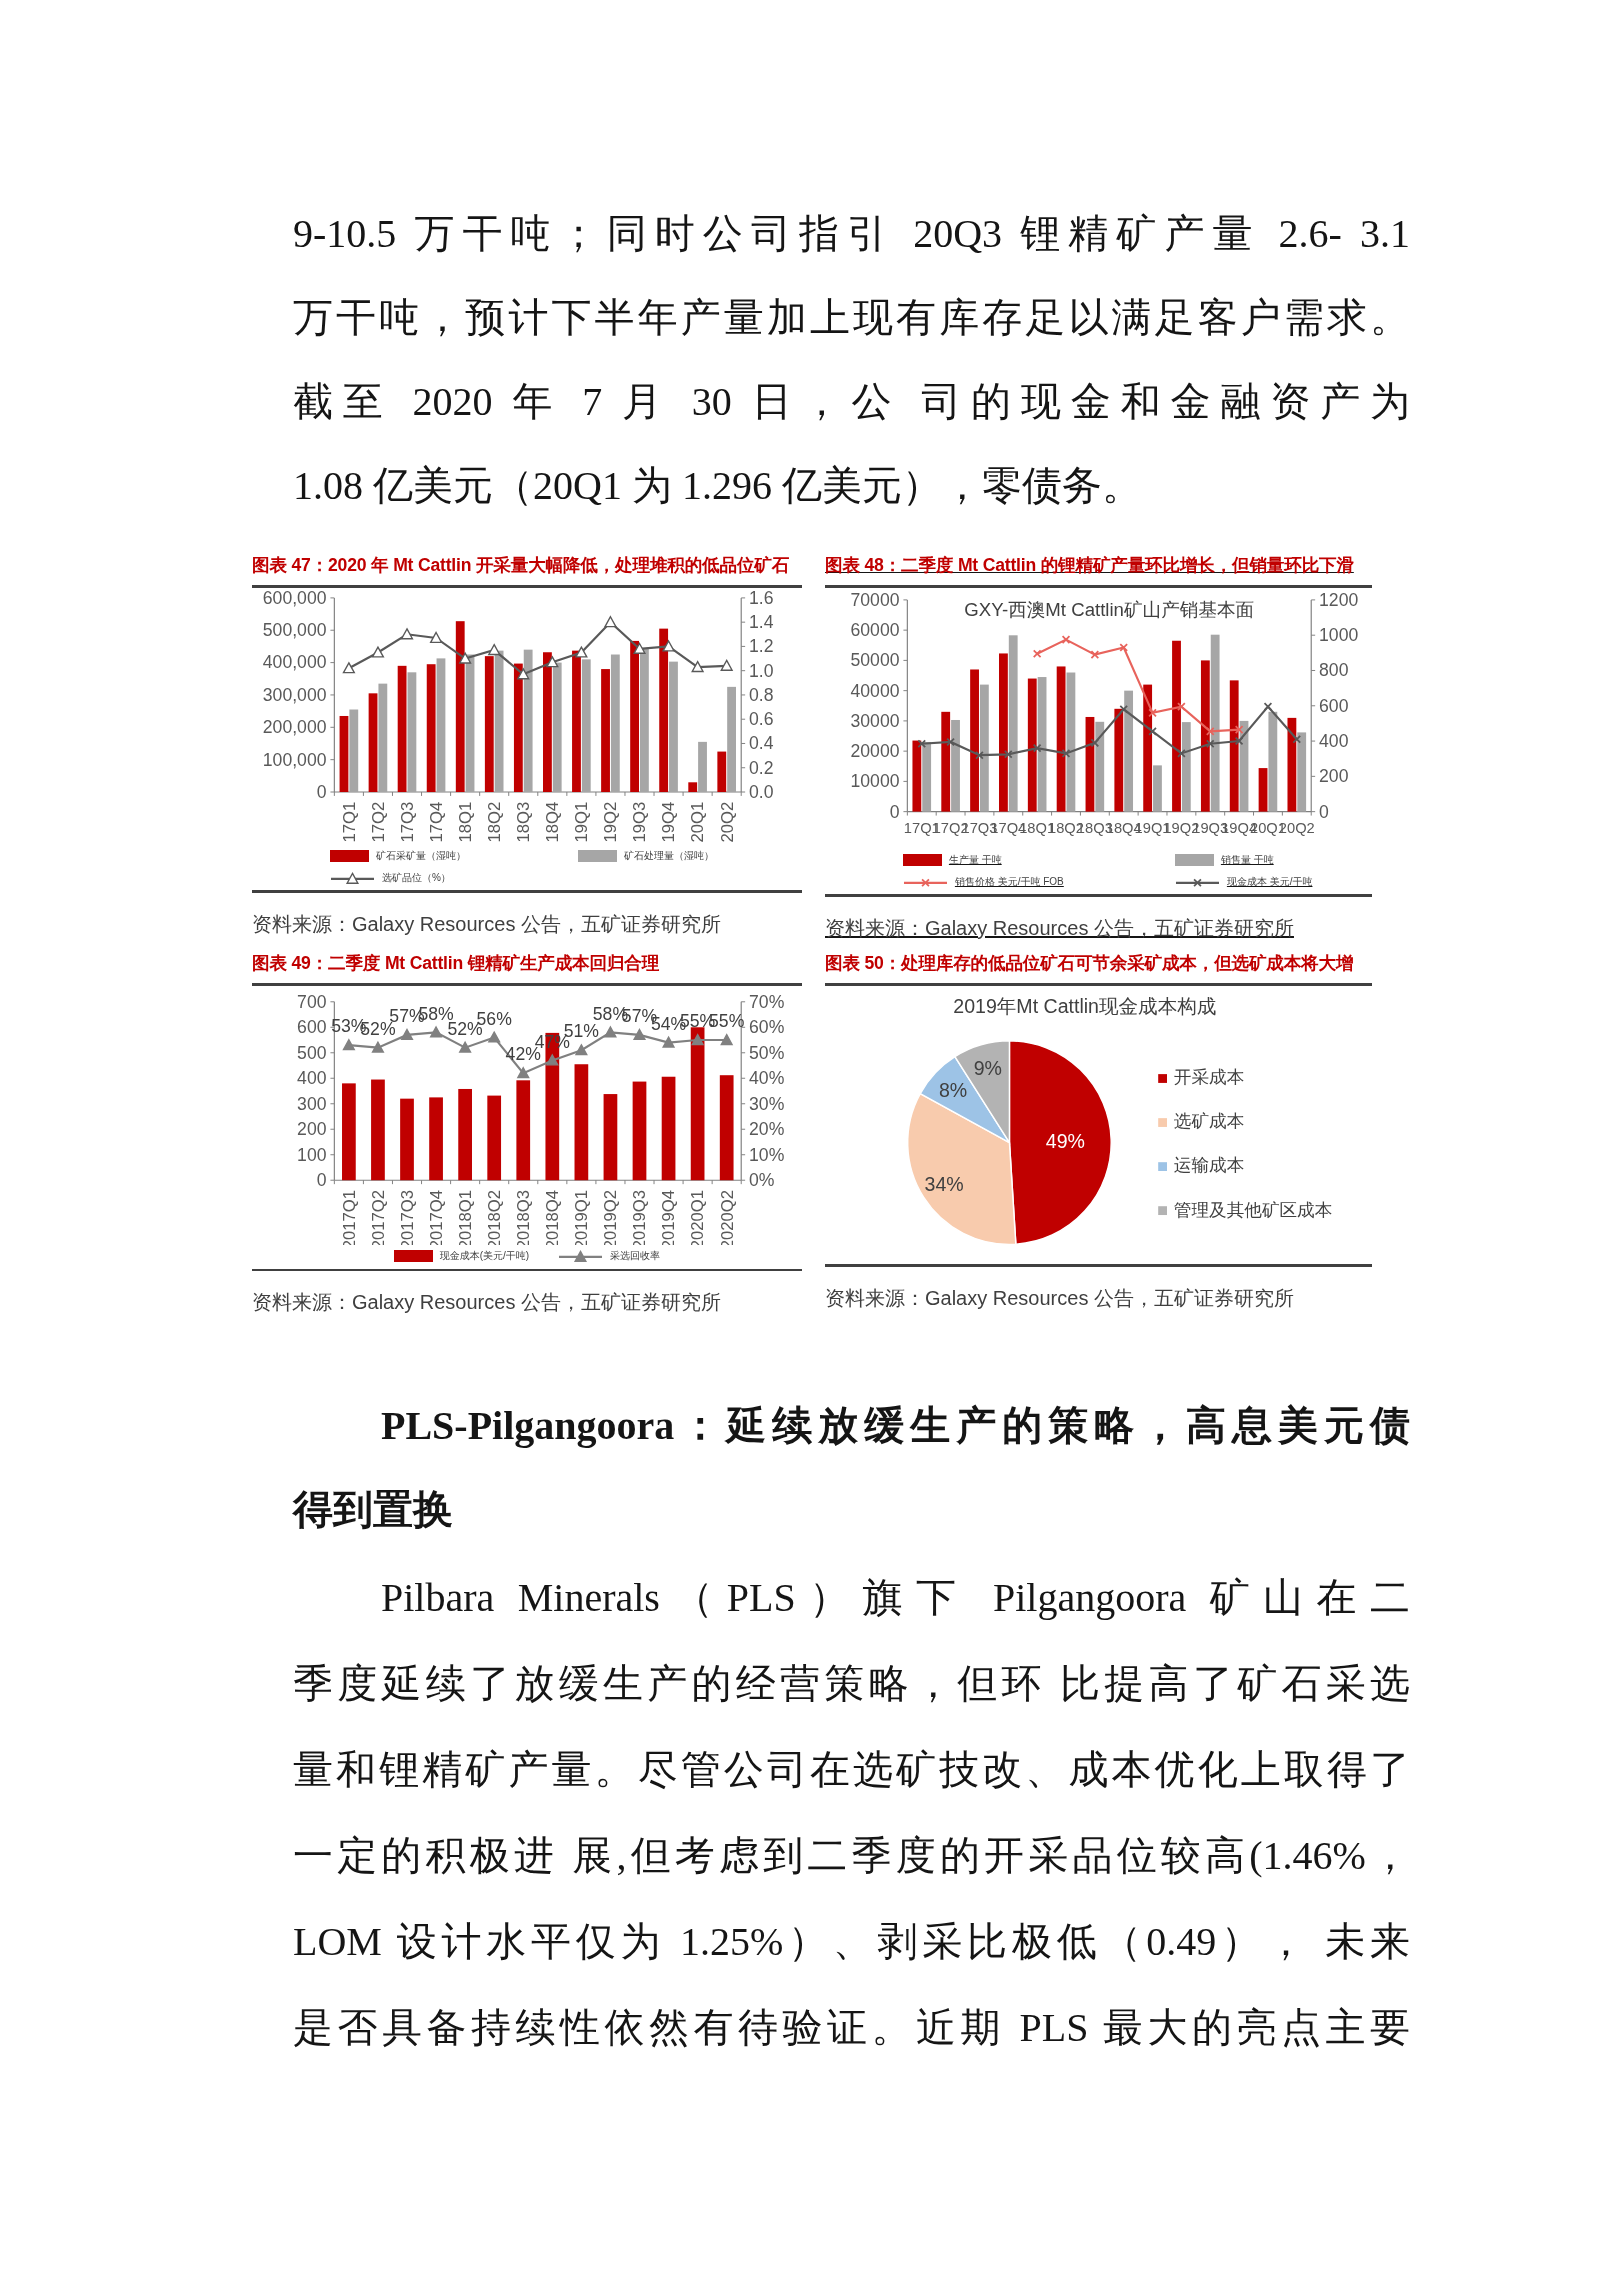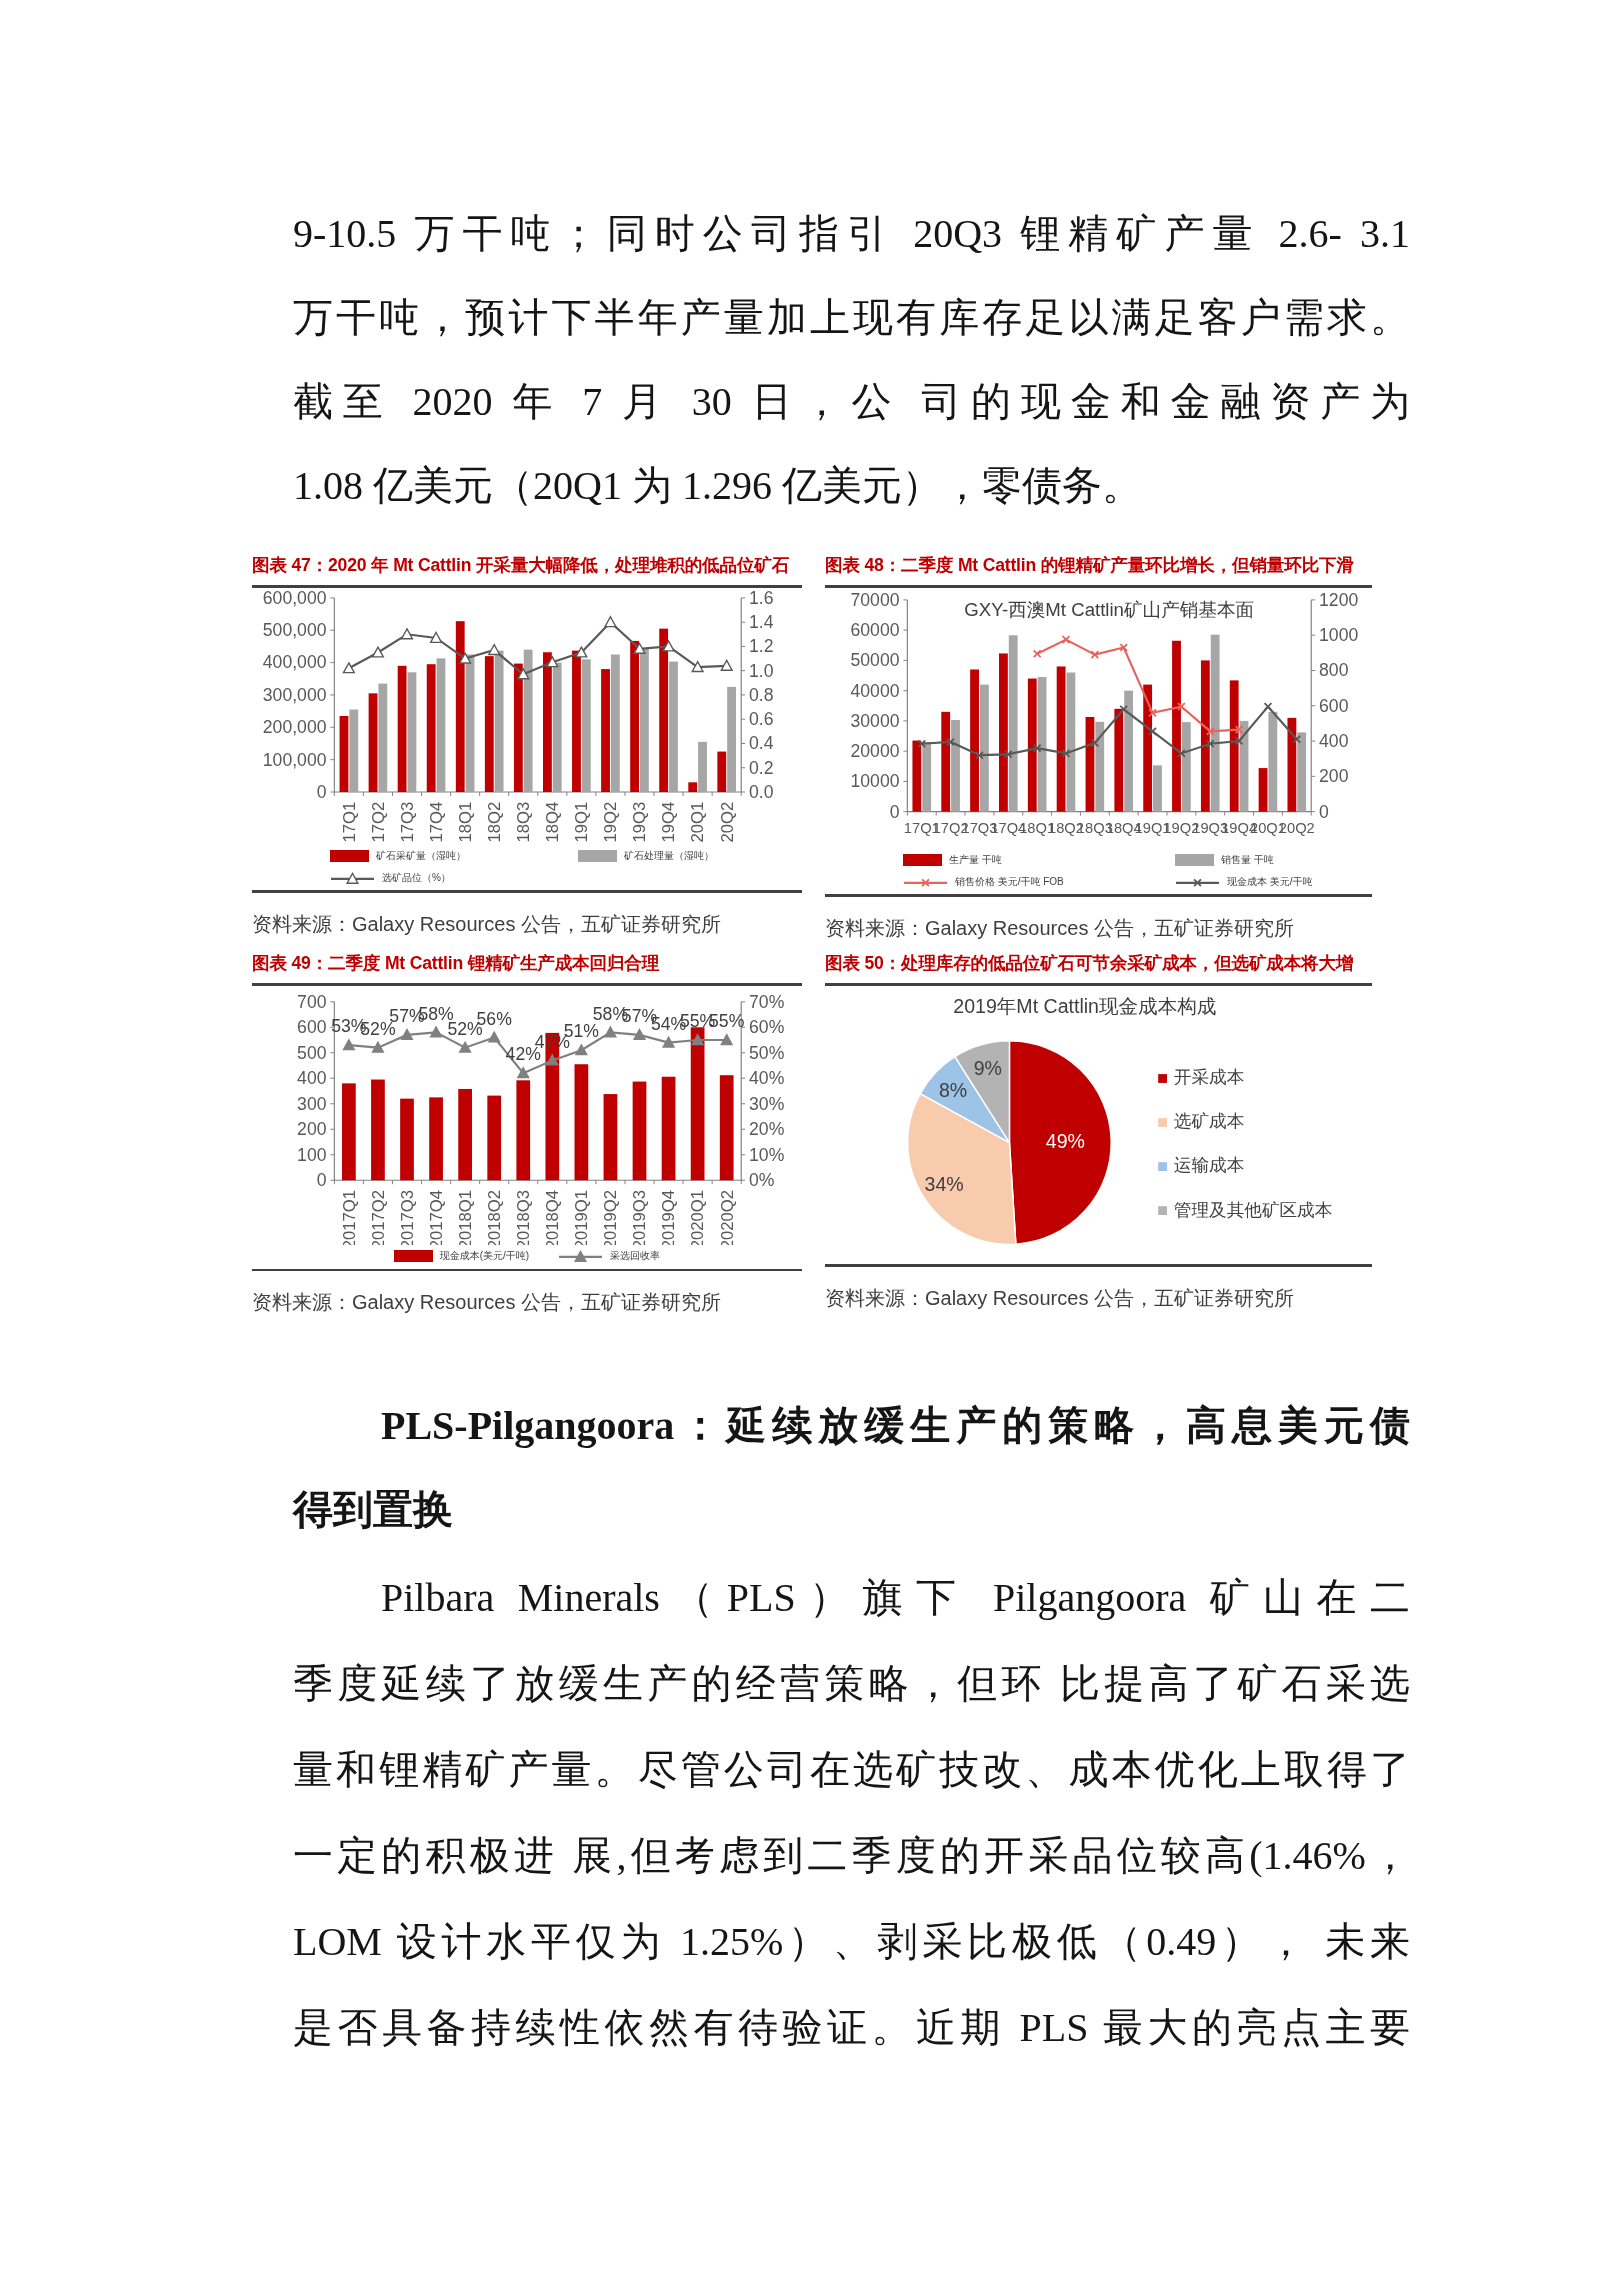--- a/index.html
+++ b/index.html
@@ -183,21 +183,21 @@
               <path d="M 23 2.5 L 28.5 12.5 L 17.5 12.5 Z" fill="#ffffff" stroke="#595959" stroke-width="1.4"></path>
             </svg>
             <span>选矿品位（%）</span>
           </div>
         </div>
       </div>
     <div class="rule2"></div>
     <div class="src">资料来源：Galaxy Resources 公告，五矿证券研究所</div>
   </div>
 
-  <div class="fig" style="left:825px;top:537px;width:547px;">
+  <div class="fig" style="left:825px;top:537px;width:547px;text-decoration:underline;">
     <div class="banner">图表 48：二季度 Mt Cattlin 的锂精矿产量环比增长，但销量环比下滑</div>
     <div class="rule1"></div>
     <div class="chartbox">
         <svg id="c1" width="547" height="259" viewBox="0 0 558 264" font-family="&quot;Liberation Sans&quot;,&quot;DejaVu Sans&quot;,sans-serif">
           <line x1="84" y1="10" x2="84" y2="226" stroke="#808080" stroke-width="1.2"></line>
           <line x1="84" y1="226" x2="496" y2="226" stroke="#808080" stroke-width="1.2"></line>
           <line x1="496" y1="10" x2="496" y2="226" stroke="#808080" stroke-width="1.2"></line>
           <line x1="80" y1="226" x2="84" y2="226" stroke="#808080" stroke-width="1"></line>
           <text x="76" y="232" text-anchor="end" font-size="18" fill="#595959">0</text>
           <line x1="80" y1="195.14285714285714" x2="84" y2="195.14285714285714" stroke="#808080" stroke-width="1"></line>

